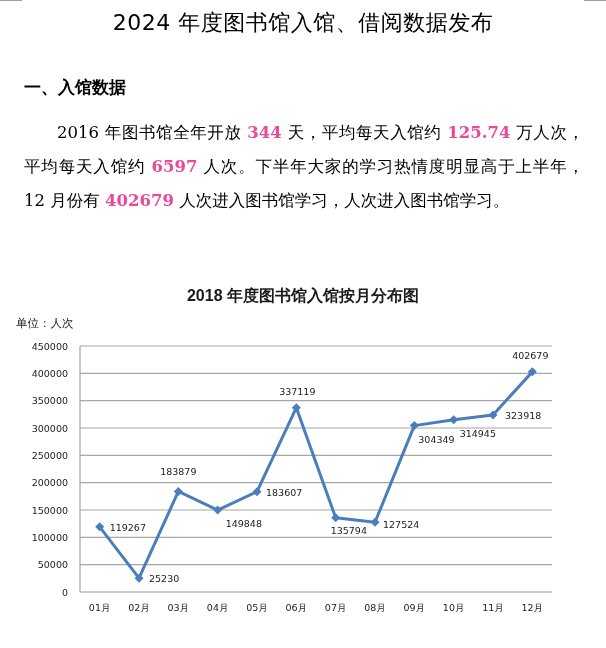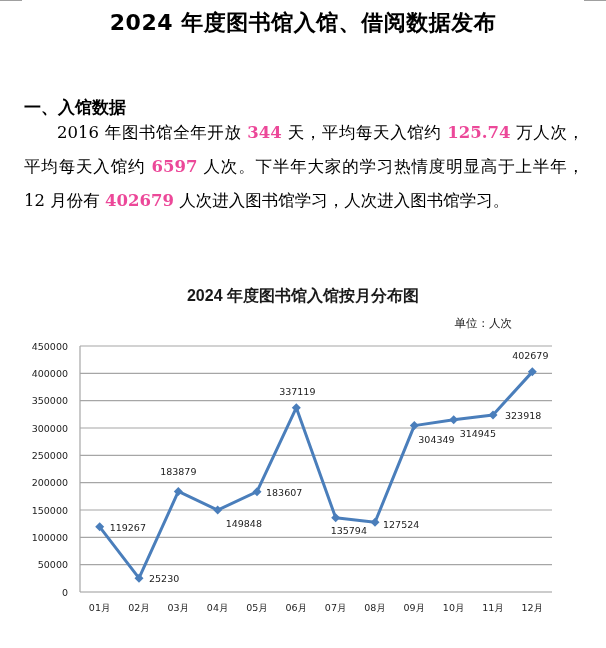--- a/index.html
+++ b/index.html
@@ -2,48 +2,48 @@
 <html><head>
 <meta charset="utf-8">
 <style>
   html, body { margin: 0; padding: 0; background: #ffffff; }
   body { width: 606px; height: 648px; position: relative; overflow: hidden;
          font-family: "DejaVu Serif", "Liberation Serif", serif; color: #000; }
   .corner-mark { position: absolute; top: 0; height: 1px; background: #a0a0a0; width: 22px; }
   .corner-left { left: 0; }
   .corner-right { right: 0; }
   .doc-title { position: absolute; top: 8px; left: 0; width: 606px; text-align: center;
-               font-family: "DejaVu Sans", sans-serif; font-weight: bold; font-size: 22px; letter-spacing: 0.5px; }
+               font-family: "DejaVu Sans", sans-serif; font-weight: normal; font-size: 22px; letter-spacing: 0.5px; }
   .section-heading { position: absolute; top: 76px; left: 24px; font-family: "DejaVu Sans", sans-serif;
-                     font-weight: bold; font-size: 17px; margin-top: 20px; }
+                     font-weight: bold; font-size: 17px; }
   .para { position: absolute; top: 116px; left: 24px; width: 560px; font-size: 16.5px; line-height: 34px;
           text-indent: 33px; text-align: justify; }
   .hl { color: #ec4899; font-weight: bold; }
   .chart-title { position: absolute; top: 286px; left: 0; width: 606px; text-align: center;
                  font-family: "Liberation Sans", sans-serif; font-weight: bold; font-size: 16px; color: #1a1a1a; }
-  .chart-sub { position: absolute; top: 316px; left: 0; width: 512px; text-align: right;
+  .chart-sub { position: absolute; top: 316px; left: 16px; width: 512px; text-align: left;
                font-family: "DejaVu Sans", sans-serif; font-size: 11.5px; color: #1a1a1a; }
   svg.chart { position: absolute; left: 0; top: 330px; }
   .tick { font-family: "DejaVu Sans", sans-serif; font-size: 9.5px; fill: #222; }
   .dlabel { font-family: "DejaVu Sans", sans-serif; font-size: 9.5px; fill: #222; }
 </style>
 </head>
 <body>
 
 <div class="corner-mark corner-left"></div>
 <div class="corner-mark corner-right"></div>
 
 <div class="doc-title">2024 年度图书馆入馆、借阅数据发布</div>
 <div class="section-heading">一、入馆数据</div>
 
 <div class="para">
   <span>2016 年图书馆全年开放 </span><span class="hl">344</span><span> 天，平均每天入馆约 </span><span class="hl">125.74</span><span> 万人次，平均每天入馆约 </span><span class="hl">6597</span><span> 人次。下半年大家的学习热情度明显高于上半年， 12 月份有 </span><span class="hl">402679</span><span> 人次进入图书馆学习，人次进入图书馆学习。</span>
 </div>
 
-<div class="chart-title">2024 年度图书馆入馆按月分布图</div>
+<div class="chart-title">2018 年度图书馆入馆按月分布图</div>
 <div class="chart-sub">单位：人次</div>
 
 <svg class="chart" width="606" height="318">
   <g id="grid">
       <line x1="80" x2="552" y1="262" y2="262" stroke="#9a9a9a" stroke-width="1.2"></line>
       <line x1="80" x2="552" y1="234.66666666666666" y2="234.66666666666666" stroke="#a6a6a6" stroke-width="1.2"></line>
       <line x1="80" x2="552" y1="207.33333333333334" y2="207.33333333333334" stroke="#a6a6a6" stroke-width="1.2"></line>
       <line x1="80" x2="552" y1="180" y2="180" stroke="#a6a6a6" stroke-width="1.2"></line>
       <line x1="80" x2="552" y1="152.66666666666669" y2="152.66666666666669" stroke="#a6a6a6" stroke-width="1.2"></line>
       <line x1="80" x2="552" y1="125.33333333333331" y2="125.33333333333331" stroke="#a6a6a6" stroke-width="1.2"></line>

